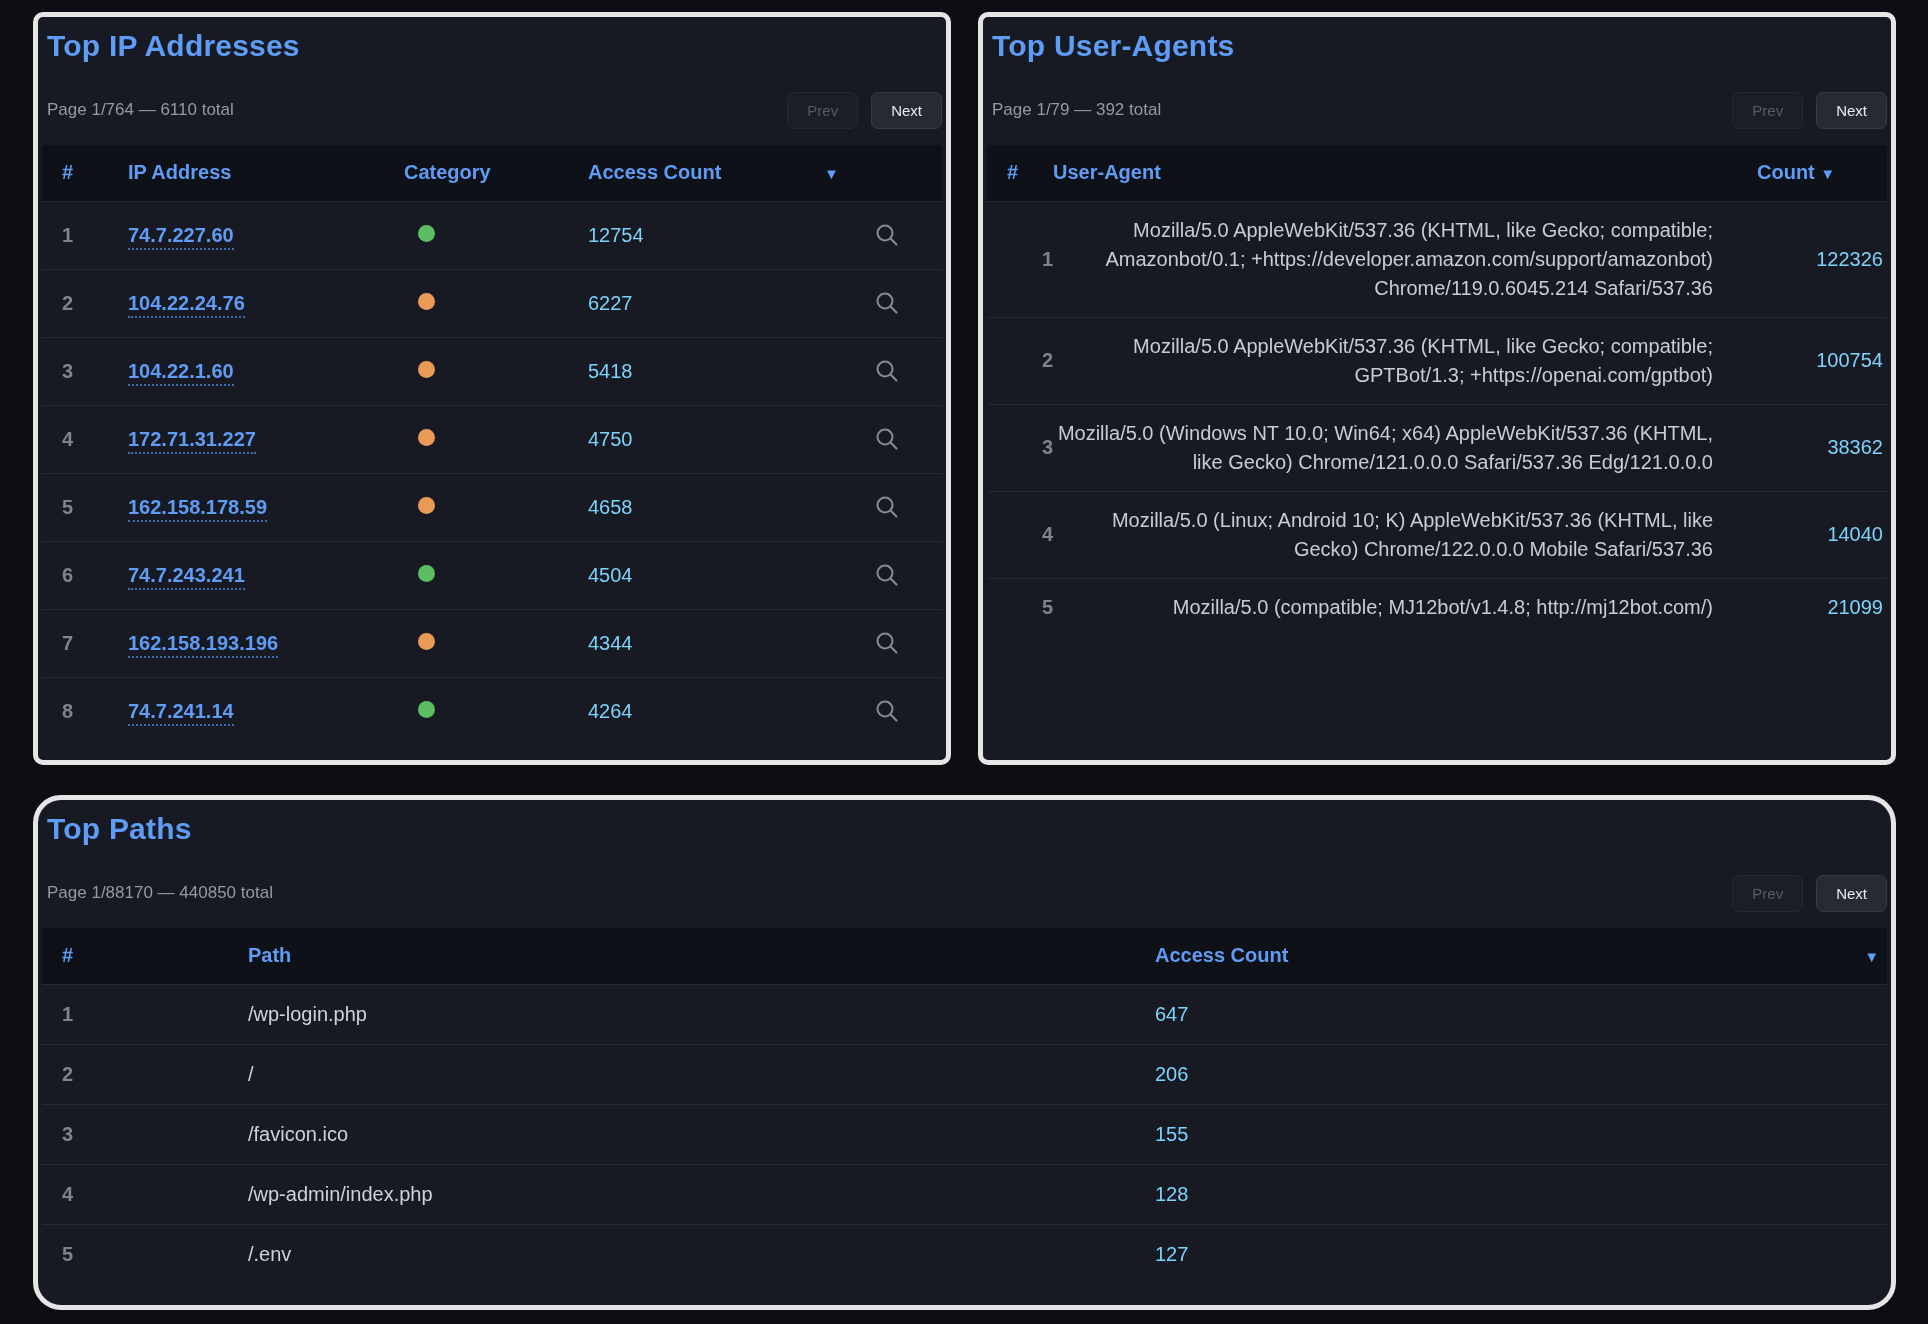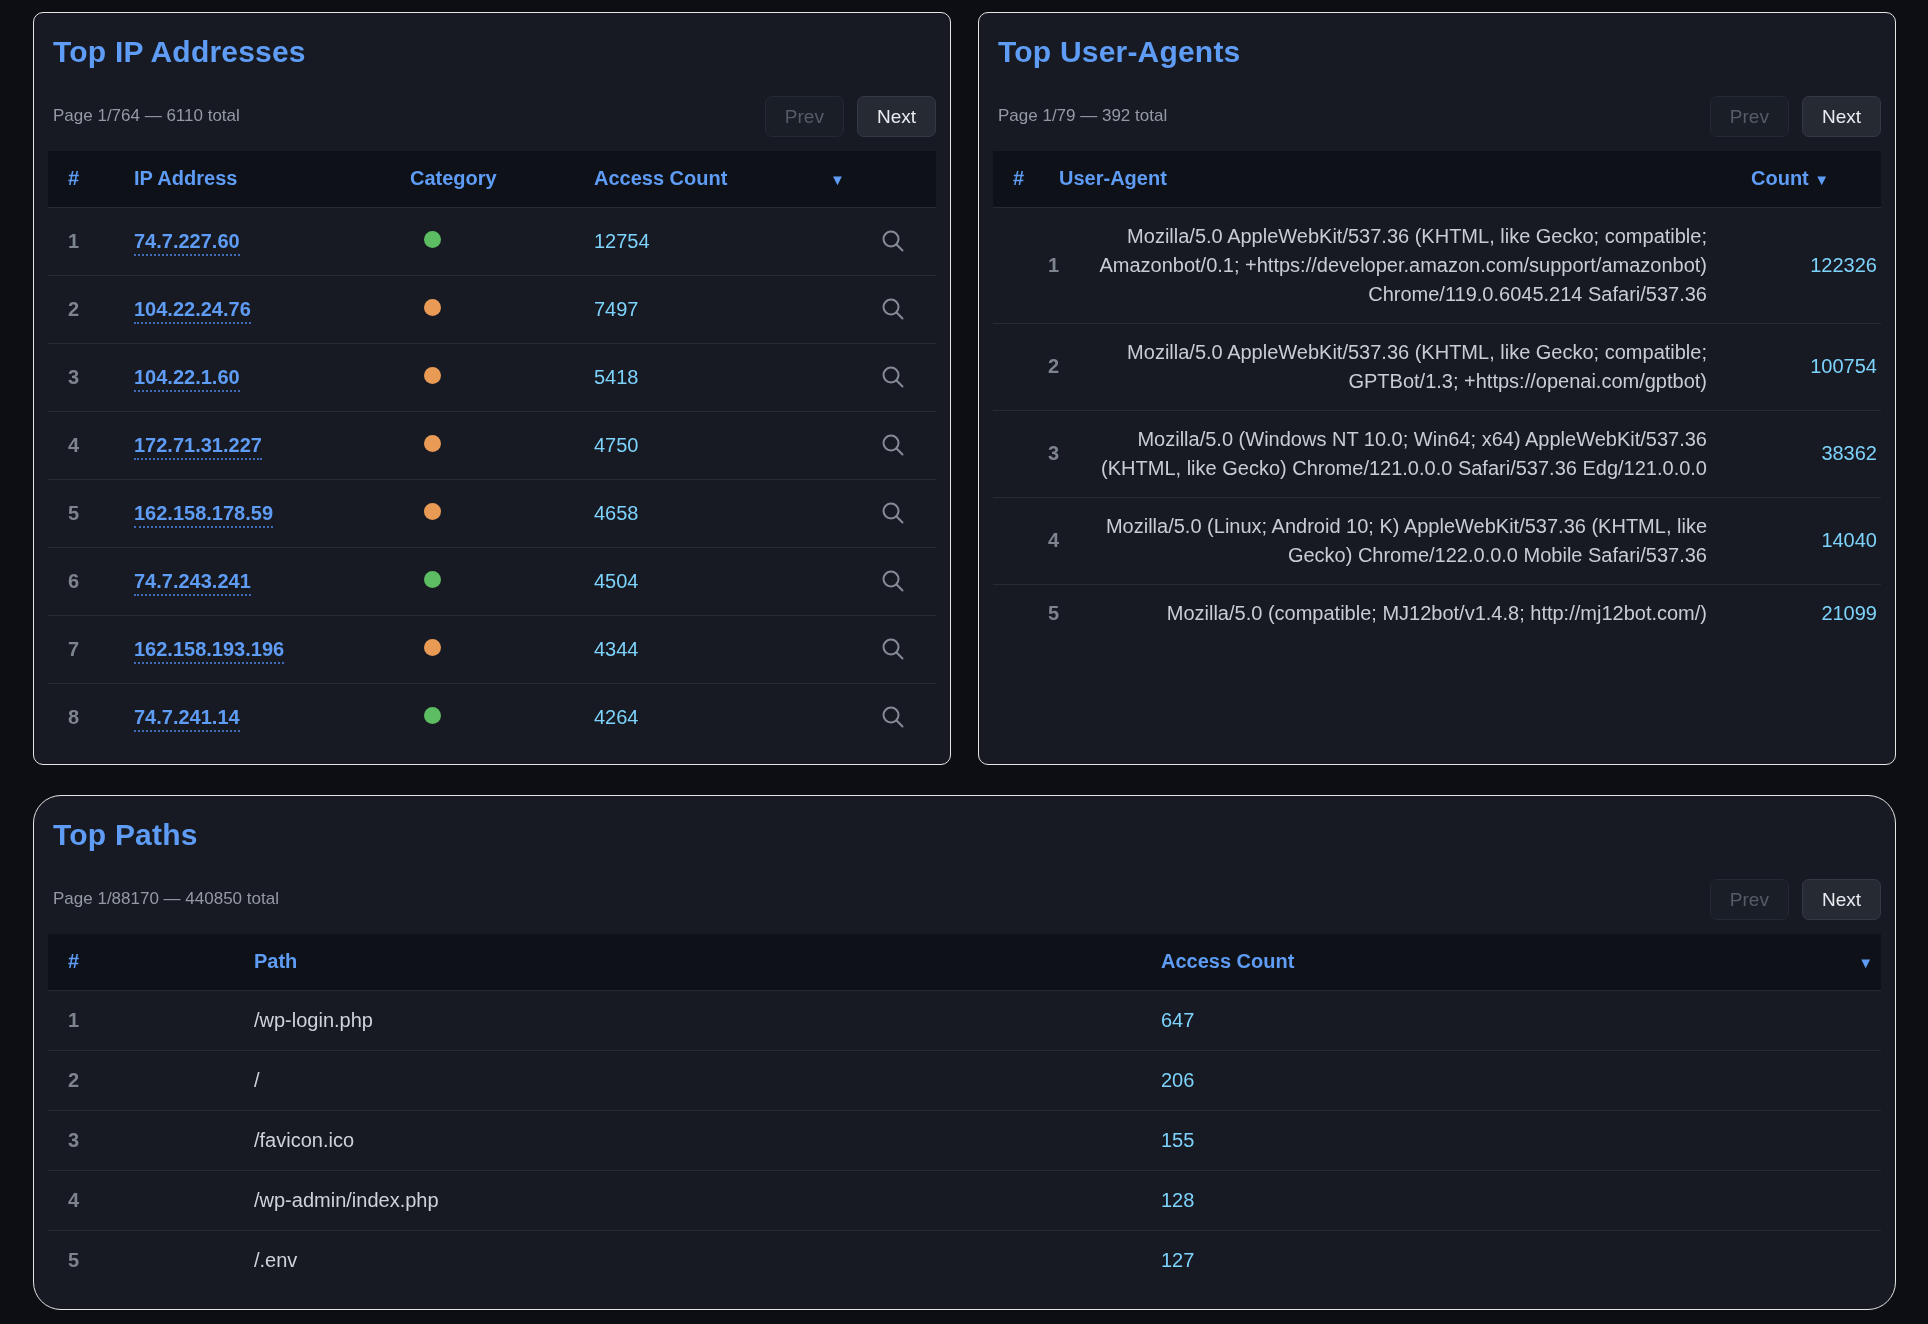--- a/index.html
+++ b/index.html
@@ -7,44 +7,44 @@
   body {
     background: #0c0e13;
     font-family: "Liberation Sans", sans-serif;
     color: #d6d9de;
   }
   .page { padding: 12px 32px 0 33px; }
   .top-row { display: flex; gap: 27px; }
 
   .panel {
     background: #171a22;
-    border: 1px solid #e5e5e5;
+    border: 5px solid #e5e5e5;
     border-radius: 10px;
-    padding: 14px;
+    padding: 4px;
     overflow: hidden;
   }
   .panel--half { width: 918px; height: 753px; }
   .panel--full { width: 1863px; height: 515px; margin-top: 30px; border-radius: 28px; }
 
   .panel-title {
     color: #5e9cf5;
     font-size: 30px;
     font-weight: bold;
     letter-spacing: .2px;
     margin: 8px 0 0 5px;
   }
 
   .pager-row {
     display: flex; justify-content: space-between; align-items: center;
     margin: 28px 0 0 5px; height: 38px;
   }
   .page-info { color: #949aa4; font-size: 17px; }
   .pager-buttons { display: flex; gap: 13px; }
   .btn {
-    font-family: inherit; font-size: 19px; line-height: 1;
+    font-family: inherit; font-size: 15px; line-height: 1;
     padding: 10px 19px; border-radius: 7px; cursor: pointer;
   }
   .btn--disabled {
     color: #565c66; background: #1a1e26; border: 1px solid #242933;
   }
   .btn--active {
     color: #e9ebef; background: #262a33; border: 1px solid #343a45;
   }
 
   table { width: 100%; border-collapse: collapse; font-size: 20px; margin-top: 16px; }
@@ -132,21 +132,21 @@
                   <svg width="26" height="26" viewBox="0 0 26 26" fill="none" stroke="#858b95" stroke-width="2" stroke-linecap="round">
                     <circle cx="11" cy="11" r="7.5"></circle>
                     <line x1="16.8" y1="16.8" x2="22.5" y2="22.5"></line>
                   </svg>
                 </button></td>
           </tr>
           <tr>
             <td class="col-rank"><span class="rank">2</span></td>
             <td><a href="#" class="ip-link">104.22.24.76</a></td>
             <td><span class="dot" data-cat="orange"></span></td>
-            <td><span class="count-val">7497</span></td>
+            <td><span class="count-val">6227</span></td>
             <td></td>
             <td><button class="icon-btn">
                   <svg width="26" height="26" viewBox="0 0 26 26" fill="none" stroke="#858b95" stroke-width="2" stroke-linecap="round">
                     <circle cx="11" cy="11" r="7.5"></circle>
                     <line x1="16.8" y1="16.8" x2="22.5" y2="22.5"></line>
                   </svg>
                 </button></td>
           </tr>
           <tr>
             <td class="col-rank"><span class="rank">3</span></td>

